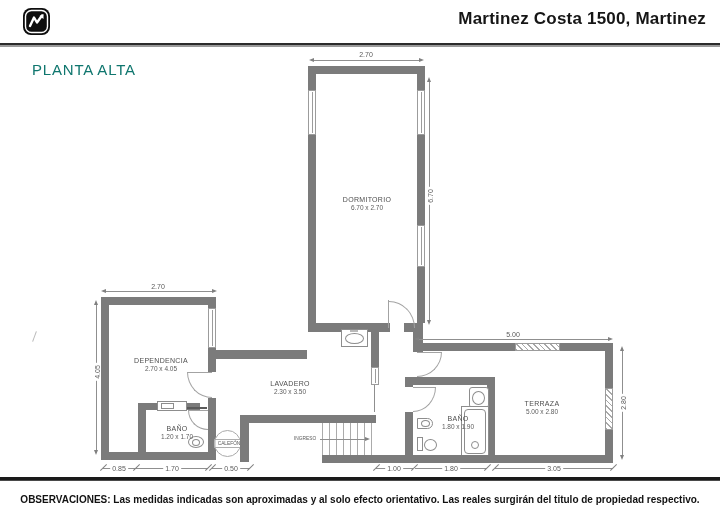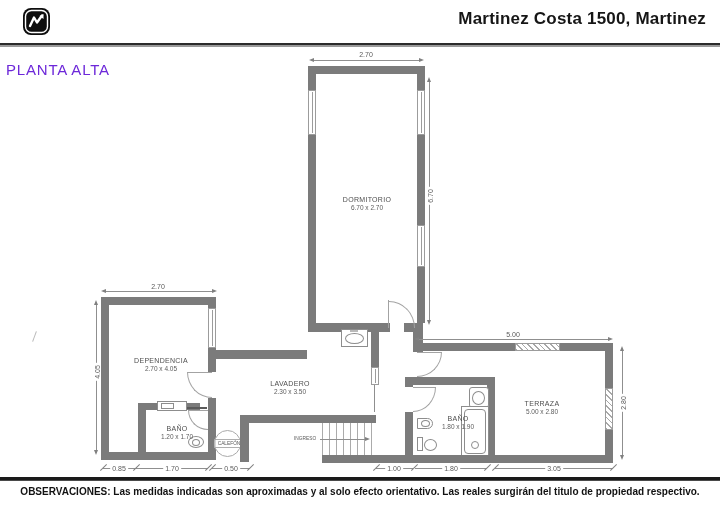--- a/index.html
+++ b/index.html
@@ -11,29 +11,29 @@
   .logo{position:absolute;left:22px;top:7px;width:29px;height:29px;}
   .title{
     position:absolute;right:14px;top:9px;margin:0;
     font-size:17px;font-weight:700;color:#161616;letter-spacing:.2px;
   }
   .hrule{
     position:absolute;left:0;right:0;top:43px;height:2px;
     background:#2b2b2b;border-bottom:2px solid #9a9a9a;
   }
   .floor-label{
-    position:absolute;left:6px;top:61px;
-    font-size:15px;color:#6d28d9;letter-spacing:.8px;
+    position:absolute;left:32px;top:61px;
+    font-size:15px;color:#0f766e;letter-spacing:.8px;
   }
   .frule{
     position:absolute;left:0;right:0;top:477px;height:3px;
     background:#1a1a1a;border-bottom:1px solid #4a4a4a;
   }
   .obs{
-    position:absolute;left:0;right:0;top:486px;margin:0;text-align:center;
+    position:absolute;left:0;right:0;top:486px;margin:8px;text-align:center;
     font-size:10px;font-weight:600;color:#121212;
   }
   
   .wall{position:absolute;background:#7b7b7b;}
   .win{position:absolute;background:#fff;border:1px solid #9c9c9c;box-sizing:border-box;}
   .win.v:after{content:"";position:absolute;left:50%;top:1px;bottom:1px;width:1px;background:#9c9c9c;}
   .hatch{
     position:absolute;box-sizing:border-box;border:1px solid #9c9c9c;
     background:#fff repeating-linear-gradient(45deg,#a8a8a8 0,#a8a8a8 1px,transparent 1px,transparent 4px);
   }

